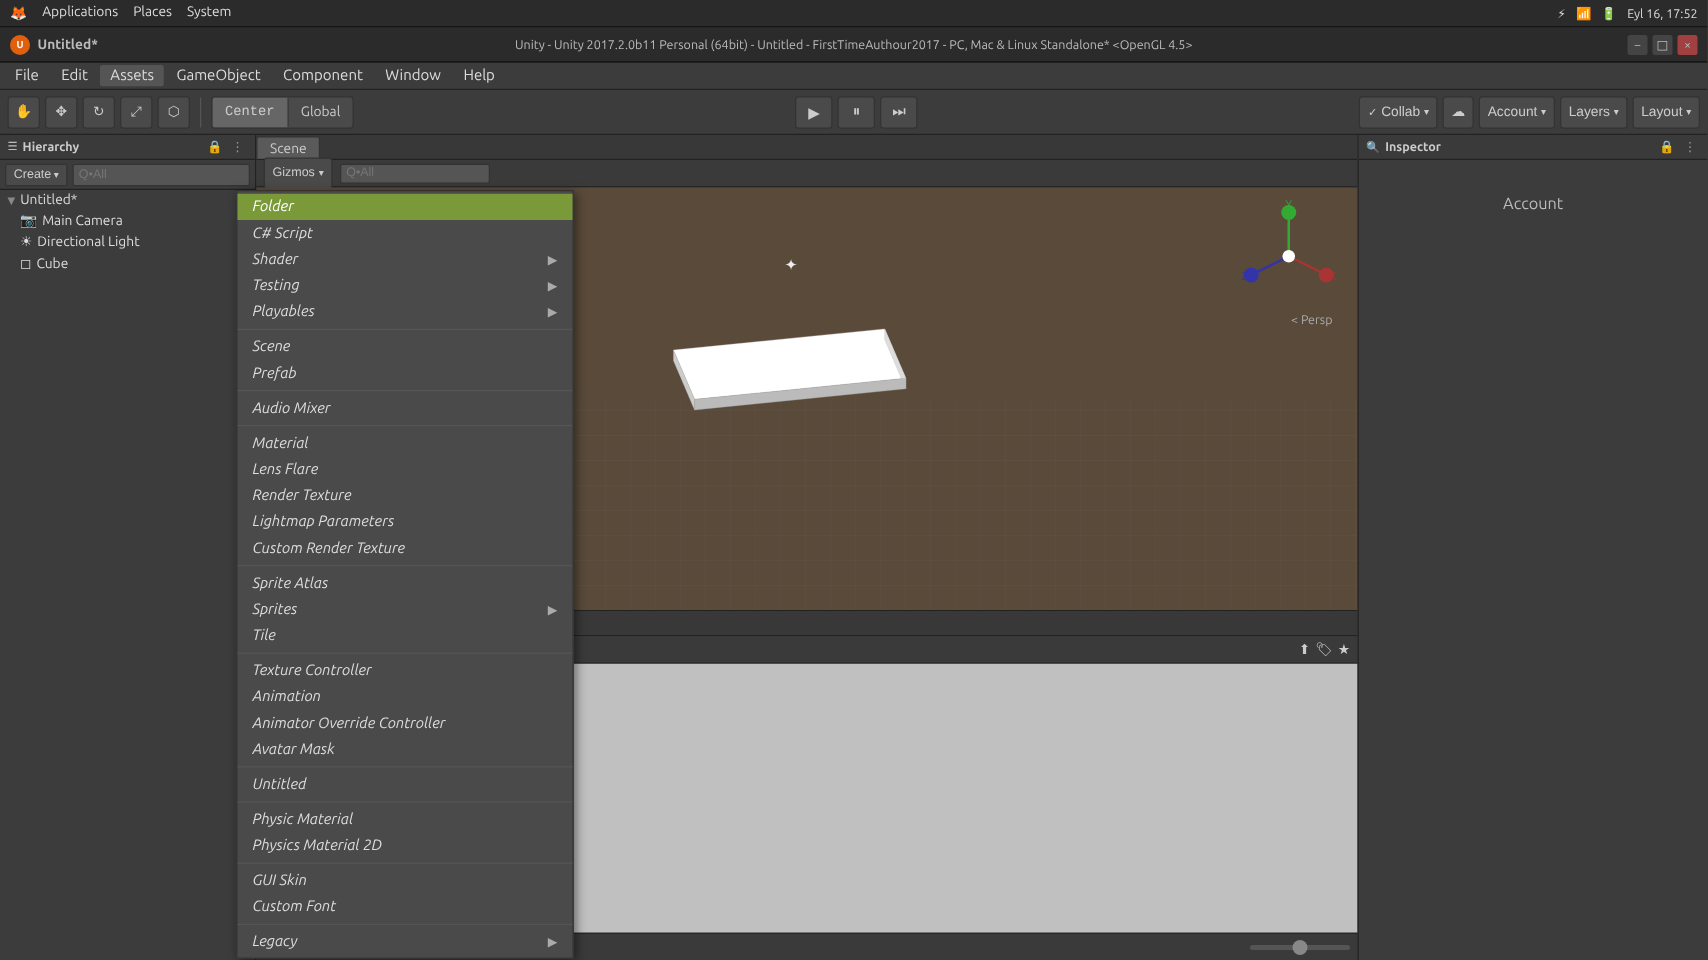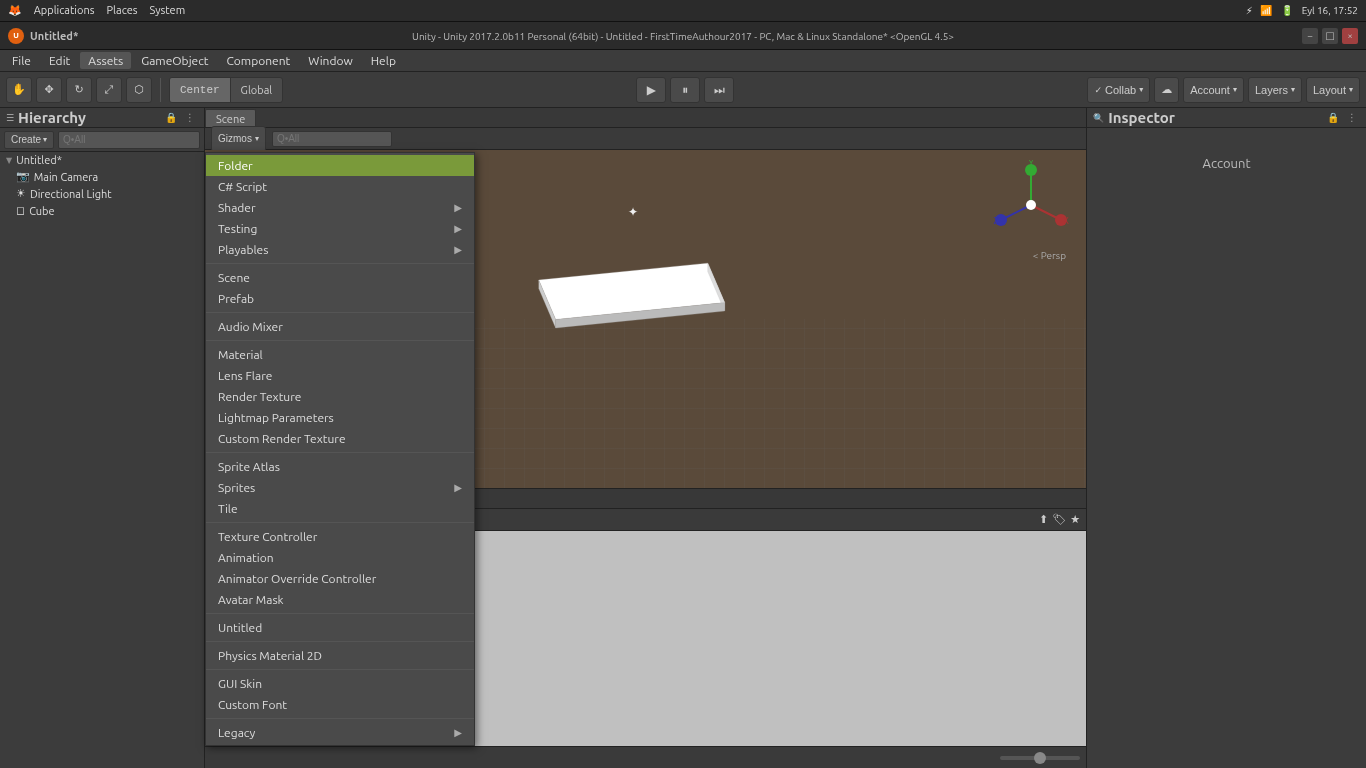--- a/index.html
+++ b/index.html
@@ -152,21 +152,21 @@
       height: 20px;
       background: #3a3a3a;
       border-bottom: 1px solid #222;
       display: flex;
       align-items: center;
       padding: 0 6px;
       font-size: 11px;
       color: #bbb;
       gap: 4px;
     }
-    .panel-header-title { font-size: 15px; font-weight: bold; color: #ccc; }
+    .panel-header-title { font-size: 10px; font-weight: bold; color: #ccc; }
     .panel-toolbar {
       height: 24px;
       background: #3c3c3c;
       border-bottom: 1px solid #222;
       display: flex;
       align-items: center;
       padding: 0 4px;
       gap: 4px;
     }
     .hierarchy-create-btn {
@@ -376,27 +376,28 @@
       display: flex;
       align-items: center;
       padding: 0 6px;
       gap: 4px;
     }
 
     
     #create-menu {
       position: absolute;
       top: 152px;
-      left: 205px;
+      left: 189px;
       width: 270px;
       background: #4a4a4a;
       border: 1px solid #333;
       box-shadow: 2px 2px 8px rgba(0,0,0,0.5);
       z-index: 100;
       padding: 2px 0;
+      font-style: italic;
     }
     .menu-separator {
       height: 1px;
       background: #555;
       margin: 3px 0;
     }
     .dropdown-item {
       padding: 4px 12px;
       font-size: 12px;
       color: #ddd;
@@ -713,20 +714,23 @@
     </div>
     <div class="dropdown-item">
       <span>Avatar Mask</span>
     </div>
     <div class="menu-separator"></div>
     <div class="dropdown-item">
       <span>Untitled</span>
     </div>
     <div class="menu-separator"></div>
     <div class="dropdown-item">
+      <span>Physic Material</span>
+    </div>
+    <div class="dropdown-item">
       <span>Physics Material 2D</span>
     </div>
     <div class="menu-separator"></div>
     <div class="dropdown-item">
       <span>GUI Skin</span>
     </div>
     <div class="dropdown-item">
       <span>Custom Font</span>
     </div>
     <div class="menu-separator"></div>

